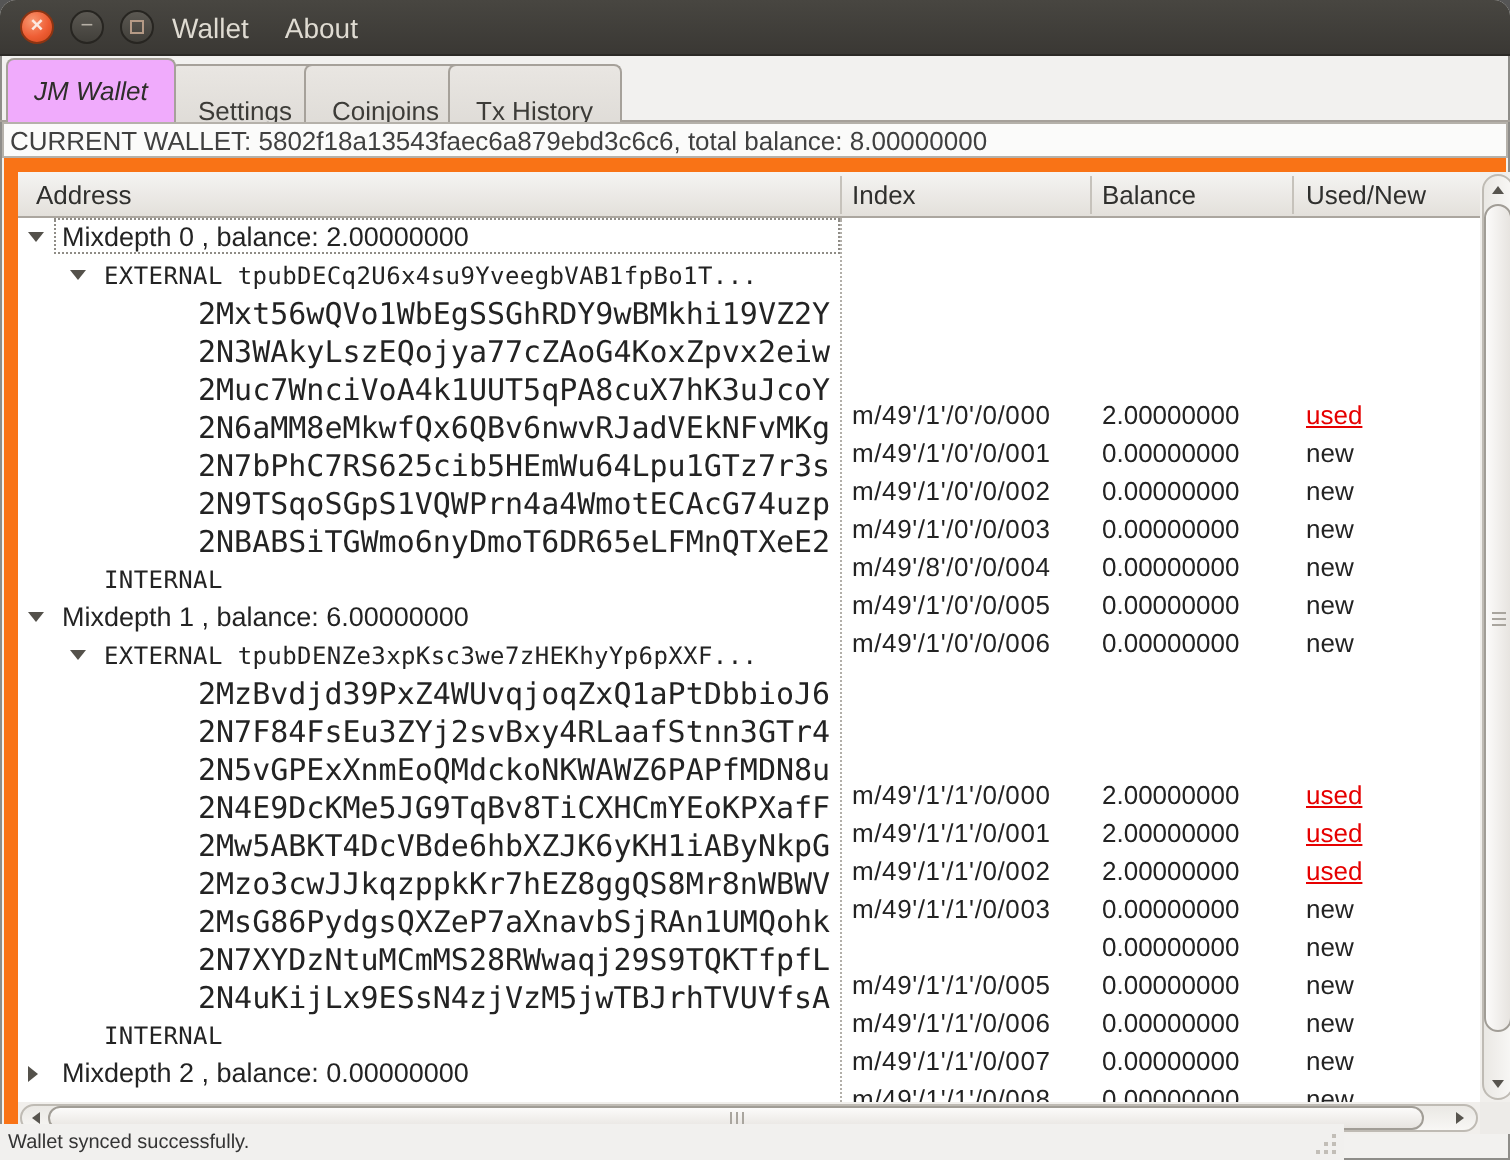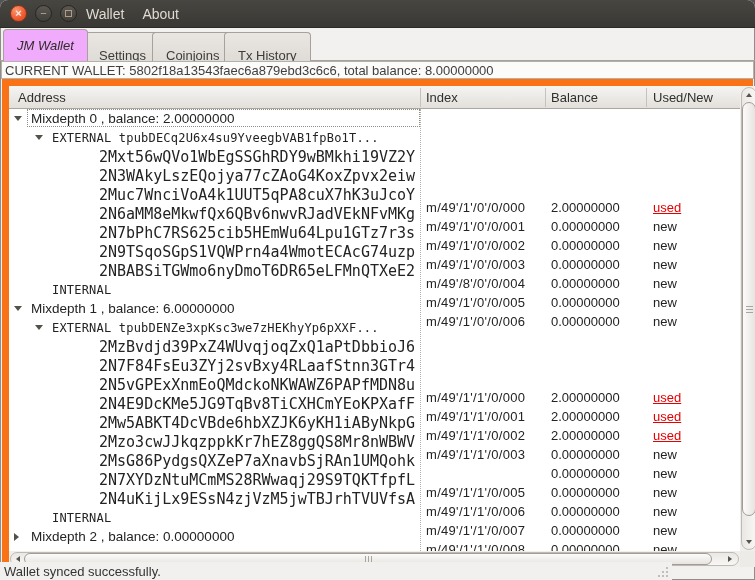--- a/index.html
+++ b/index.html
@@ -80,21 +80,21 @@
   .vscroll .stepper { left:2px; right:2px; height:14px; }
   .st-up { top:2px; } .st-down { bottom:2px; }
   .hscroll .stepper { top:2px; bottom:2px; width:13px; }
   .st-left { left:2px; } .st-right { right:4px; }
   .tri-up    { width:0;height:0;border-left:3.5px solid transparent;border-right:3.5px solid transparent;border-bottom:4.5px solid #57544e; }
   .tri-down  { width:0;height:0;border-left:3.5px solid transparent;border-right:3.5px solid transparent;border-top:4.5px solid #57544e; }
   .tri-left  { width:0;height:0;border-top:3.5px solid transparent;border-bottom:3.5px solid transparent;border-right:4.5px solid #57544e; }
   .tri-right { width:0;height:0;border-top:3.5px solid transparent;border-bottom:3.5px solid transparent;border-left:4.5px solid #57544e; }
   
   .statusbar { position:absolute; left:0; top:562px; width:672px; height:18px;
-    background:#f1f0ee; display:flex; align-items:center; font-size:13px; color:#343434; padding-left:4px; }
+    background:#f1f0ee; display:flex; align-items:center; font-size:10px; color:#343434; padding-left:4px; }
   .resizegrip { position:absolute; right:4px; bottom:3px; width:12px; height:12px; }
   .resizegrip i { position:absolute; right:0; bottom:0; width:2px; height:2px; background:#c2beb7;
     box-shadow:-4px 0 #c2beb7, -8px 0 #c2beb7, 0 -4px #c2beb7, -4px -4px #c2beb7, 0 -8px #c2beb7; }
 </style>
 </head>
 <body>
 
 <div class="window">
 
   <div class="titlebar">

